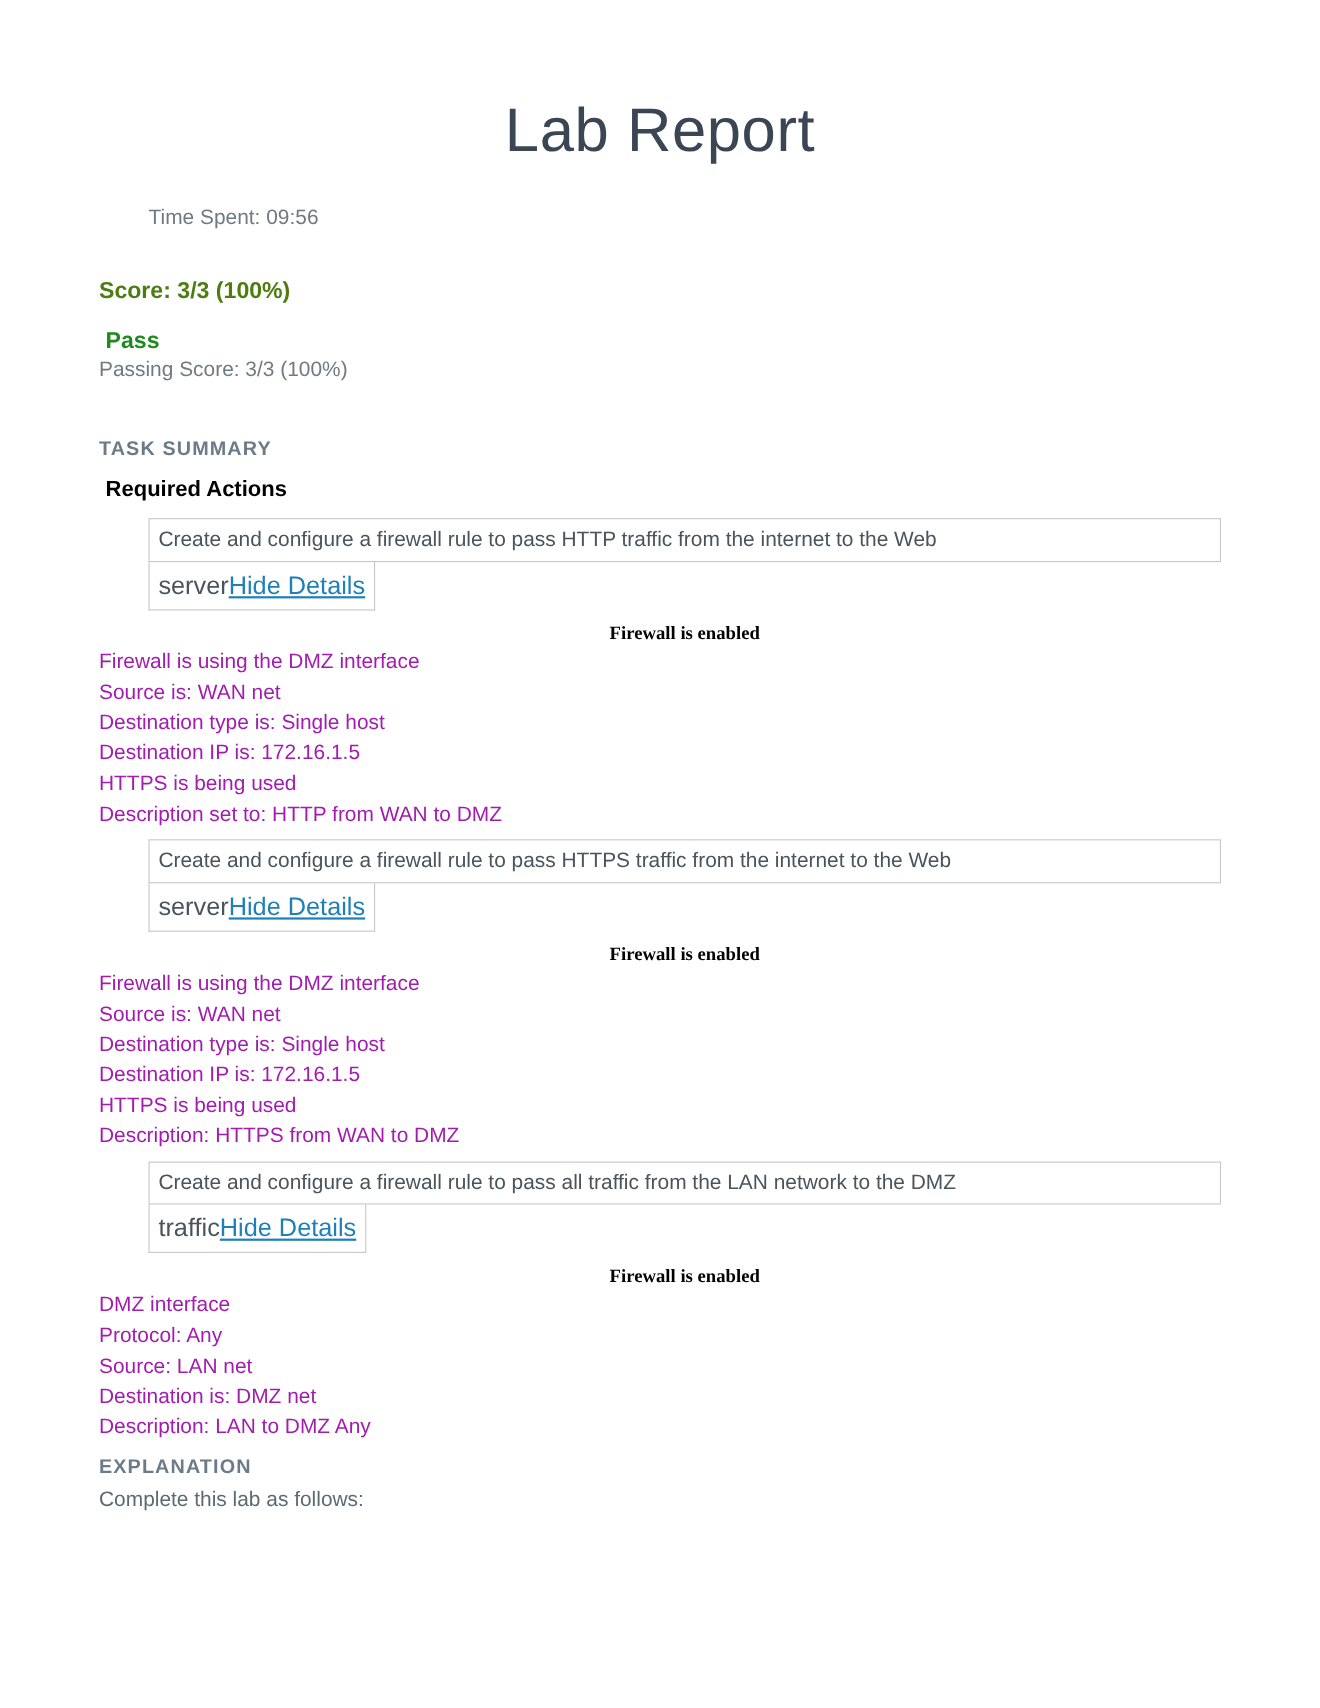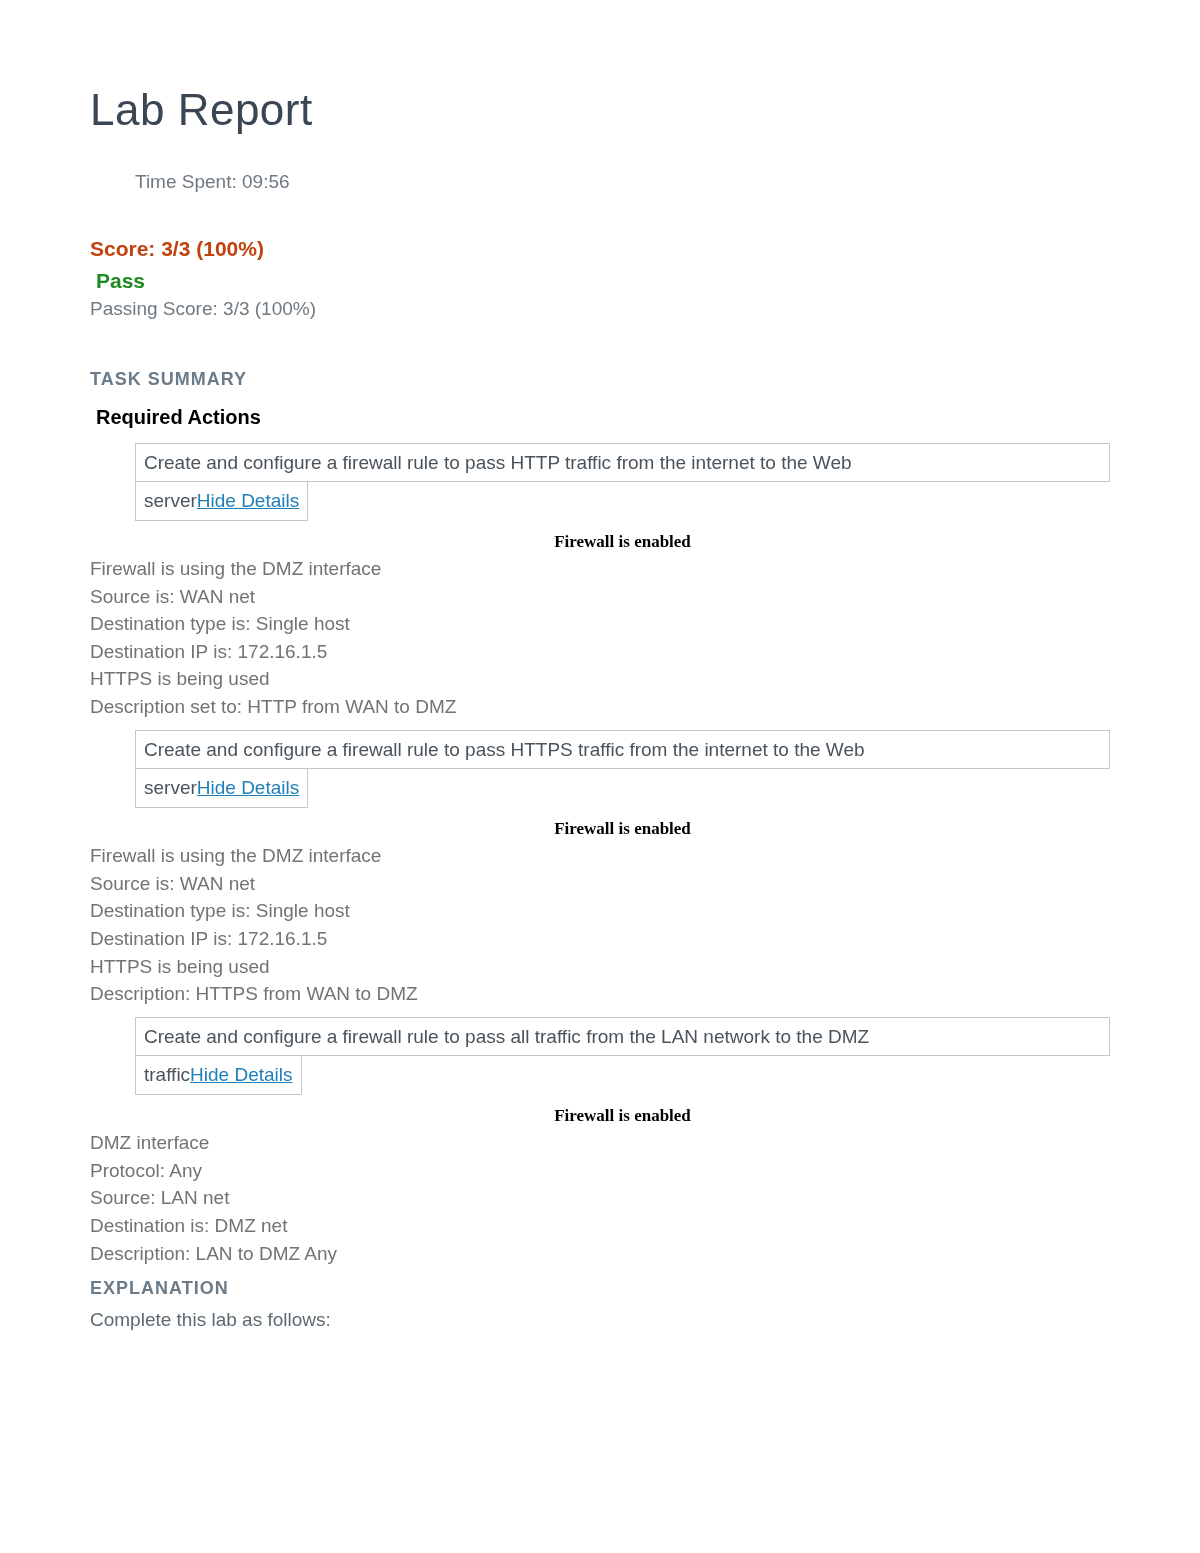--- a/index.html
+++ b/index.html
@@ -11,36 +11,37 @@
     font-size: 19px;
     line-height: 1.35;
   }
   .page {
     width: 1200px;
     margin: 0 auto;
     padding: 80px 90px 0 90px;
     box-sizing: border-box;
   }
   h1.title {
+    text-align: center;
     font-weight: 400;
     color: #3a4654;
-    font-size: 44px;
+    font-size: 56px;
     margin: 0 0 30px 0;
     letter-spacing: 0.5px;
   }
   .time-spent {
     color: #6f7982;
     margin-left: 45px;
     margin-bottom: 40px;
   }
   .score-line {
-    color: #c2410c;
+    color: #4d7c0f;
     font-weight: 700;
     font-size: 21px;
-    margin-bottom: 4px;
+    margin-bottom: 16px;
   }
   .pass {
     color: #1f8a1f;
     font-weight: 700;
     font-size: 21px;
     margin-left: 6px;
     margin-bottom: 0;
   }
   .passing-score {
     color: #707a82;
@@ -67,37 +68,37 @@
     padding: 6px 8px;
     color: #4a545c;
     font-size: 19px;
   }
   .action-box-bottom {
     display: inline-block;
     border: 1px solid #c7c7c7;
     border-top: none;
     padding: 6px 8px;
     color: #4a545c;
-    font-size: 19px;
+    font-size: 23px;
   }
   .hide-link {
     color: #1f7fb8;
     text-decoration: underline;
     cursor: pointer;
   }
   .detail-head {
     color: #000;
     font-weight: 700;
     font-size: 17px;
     font-family: "Times New Roman", serif;
     margin: 10px 0 2px 45px;
     text-align: center;
   }
   .detail-line {
-    color: #737373;
+    color: #a21caf;
     margin: 0 0 2px 0;
     font-size: 19px;
   }
   .details-group {
     margin-bottom: 10px;
   }
   .explanation-head {
     color: #6b7b88;
     font-weight: 700;
     letter-spacing: 1px;

